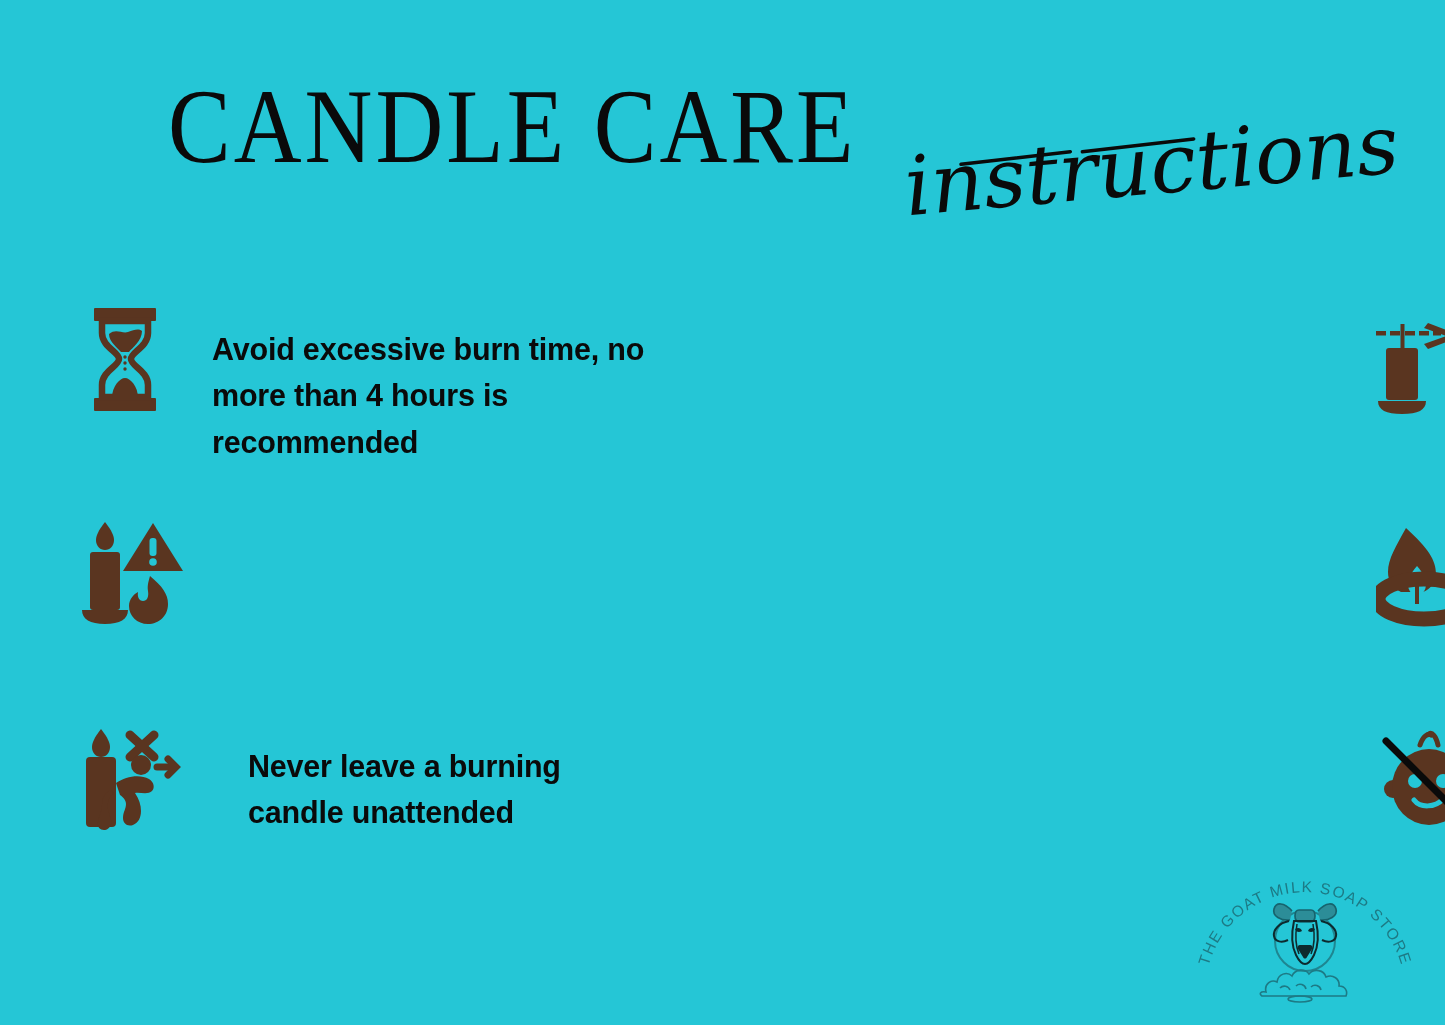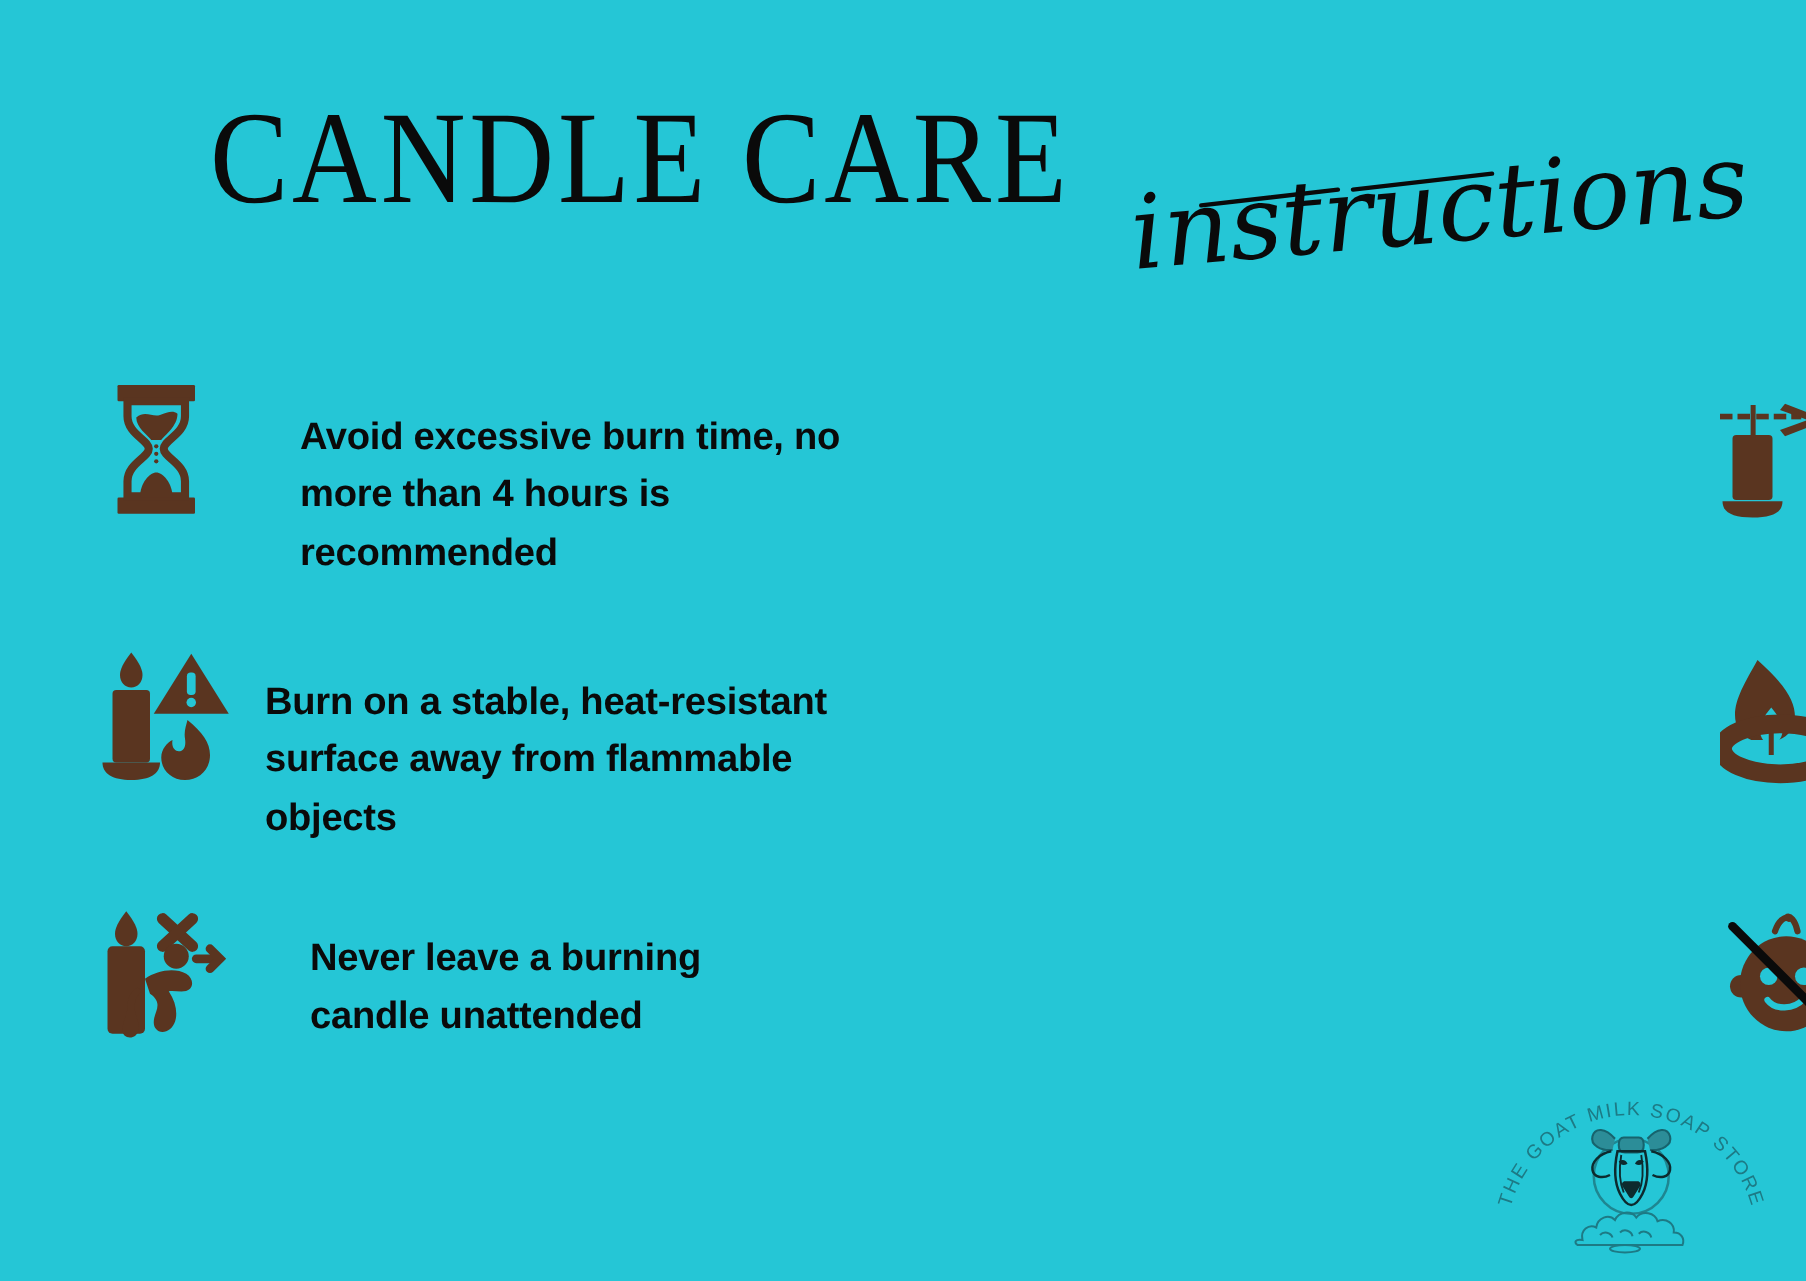--- a/index.html
+++ b/index.html
@@ -91,21 +91,21 @@
     font-family: "Liberation Sans", sans-serif;
     font-weight: bold;
     font-size: 30.5px;
     line-height: 1.52;
     color: #0a0a0a;
     letter-spacing: -0.2px;
     padding-top: 26px;
   }
 
   
-  .tip.c1 .tip-text { max-width: 445px; margin-left: 28px; }
+  .tip.c1 .tip-text { max-width: 445px; }
   .tip.c3 .tip-text { max-width: 470px; }
   .tip.c5 .tip-text { max-width: 400px; padding-left: 8px; margin-left: 28px; }
 
   .tip.c5 .tip-icon, .tip.c6 .tip-icon { height: 110px; }
   .tip.c2 .tip-icon, .tip.c4 .tip-icon, .tip.c6 .tip-icon { margin-left: 608px; }
   .tip.c2, .tip.c4, .tip.c6 { position: relative; }
 
   .tip.r2 .tip-icon { margin-top: 2px; }
   .tip.r3 .tip-icon { margin-top: 6px; }
 
@@ -215,21 +215,20 @@
             <g fill="#25c6d6">
               <rect x="71.5" y="24" width="7" height="18" rx="3"></rect>
               <circle cx="75" cy="48" r="3.8"></circle>
             </g>
 
             <path d="M72 62 c12 10 18 18 18 28 c0 12 -9 20 -20 20 c-11 0 -19 -8 -19 -18
                      c0 -7 5 -12 9 -14 c-1 6 2 9 5 9 c4 0 6 -4 5 -10 c-1 -6 1 -11 2 -15z"></path>
           </g>
         </svg>
       </div>
-      <div class="tip-text">Burn on a stable, heat-resistant surface away from flammable objects</div>
     </div>
 
     <div class="tip c4 r2">
       <div class="tip-icon">
         <svg viewBox="0 0 112 118" aria-hidden="true">
           <g fill="#5a3520">
 
             <path d="M30 14 c22 20 30 32 30 46 c0 8 -5 15 -13 18 l-22 0 c-9 -4 -13 -11 -13 -20
                      c0 -13 8 -26 18 -44z"></path>
 

